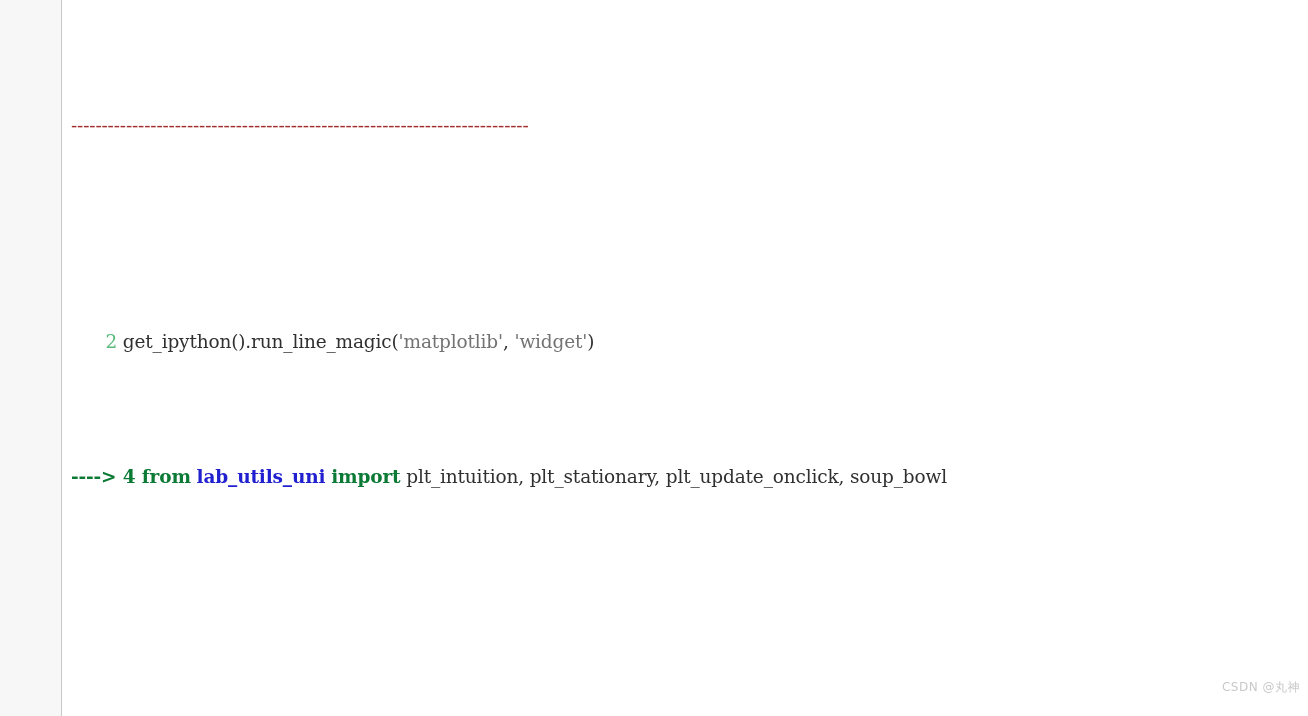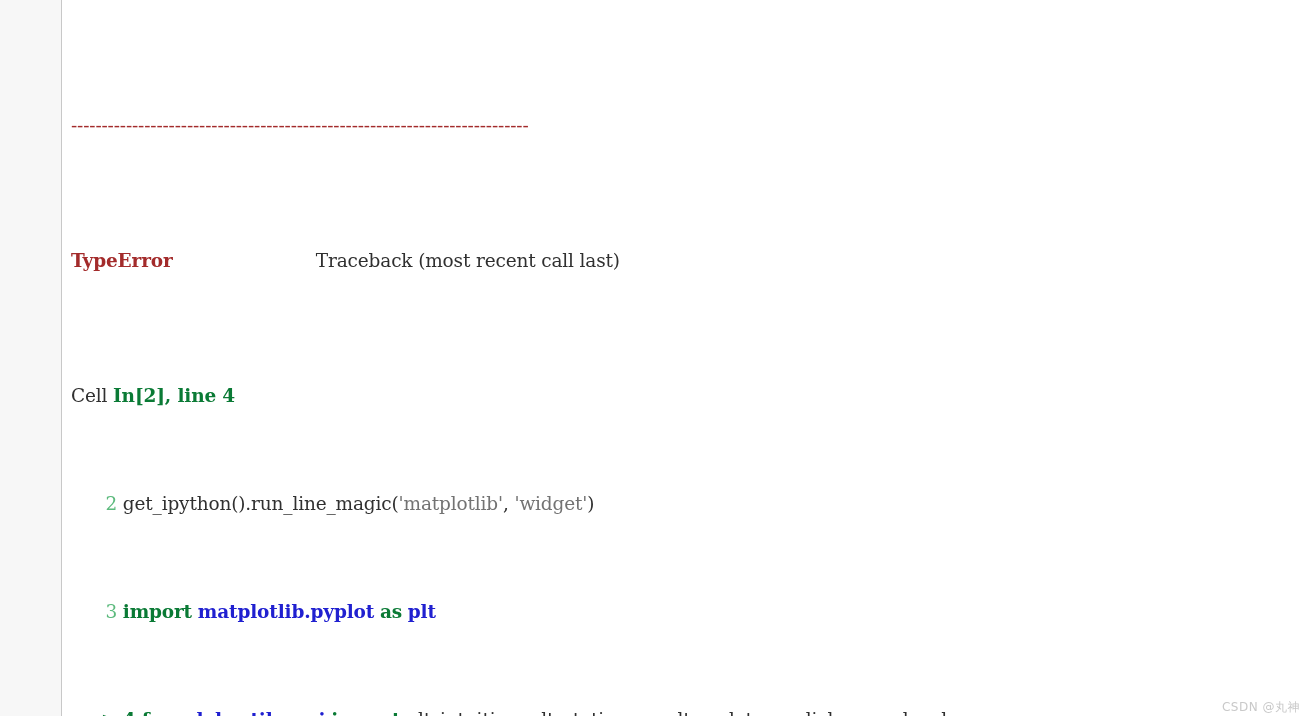--- a/index.html
+++ b/index.html
@@ -66,49 +66,46 @@
   .lineno-hit   { color: #0a7a35; font-weight: bold; }
   .arrow        { color: #0a7a35; font-weight: bold; }
   .kw           { color: #0a7a35; font-weight: bold; }
   .mod          { color: #2020d0; font-weight: bold; }
   .name         { color: #303030; margin-top: 28px; }
   .str          { color: #737373; }
 
   .watermark {
     position: absolute;
     right: 8px;
-    bottom: 0;
+    bottom: 20px;
     font-family: "DejaVu Sans", "Liberation Sans", sans-serif;
     font-size: 12px;
     color: #c9c9c9;
     letter-spacing: 0.5px;
     white-space: nowrap;
   }
 </style>
 </head>
 <body>
 
 <div id="screen">
 
   <div class="output-gutter"></div>
 
   <div class="traceback">
 
     
     <span class="tline sep-red">---------------------------------------------------------------------------</span>
 
     
-    <span class="tline"><span class="exc-name">TypeError</span><span class="tb-label">                         </span><span class="tb-label">Traceback (most recent call last)</span></span>
 
     
-    <span class="tline"><span class="tb-label">Cell</span><span class="tb-label"> </span><span class="loc">In[2], line 4</span></span>
 
     <span class="tline"><span class="lineno">      2 </span><span class="name">get_ipython().run_line_magic(</span><span class="str">'matplotlib'</span><span class="name">, </span><span class="str">'widget'</span><span class="name">)</span></span>
 
-    <span class="tline"><span class="lineno">      3 </span><span class="kw">import</span><span class="name"> </span><span class="mod">matplotlib.pyplot</span><span class="name"> </span><span class="kw">as</span><span class="name"> </span><span class="mod">plt</span></span>
 
     <span class="tline"><span class="arrow">----&gt; </span><span class="lineno-hit">4 </span><span class="kw">from</span><span class="name"> </span><span class="mod">lab_utils_uni</span><span class="name"> </span><span class="kw">import</span><span class="name"> plt_intuition, plt_stationary, plt_update_onclick, soup_bowl</span></span>
 
     
 
     
 
     
     
     

